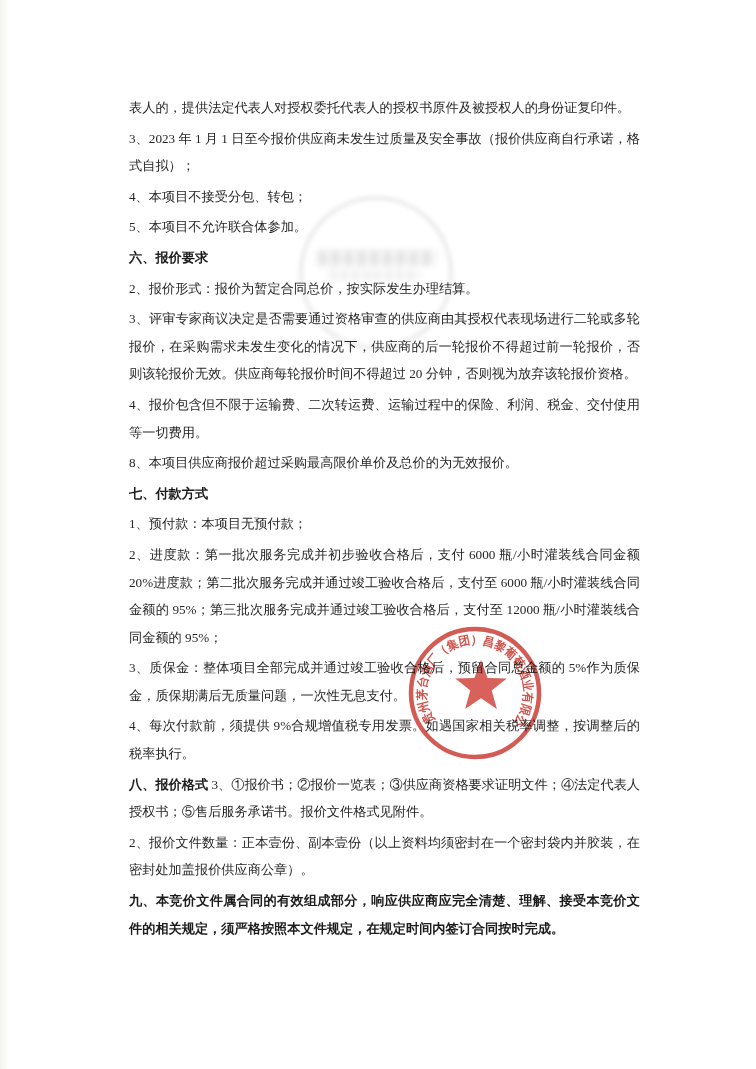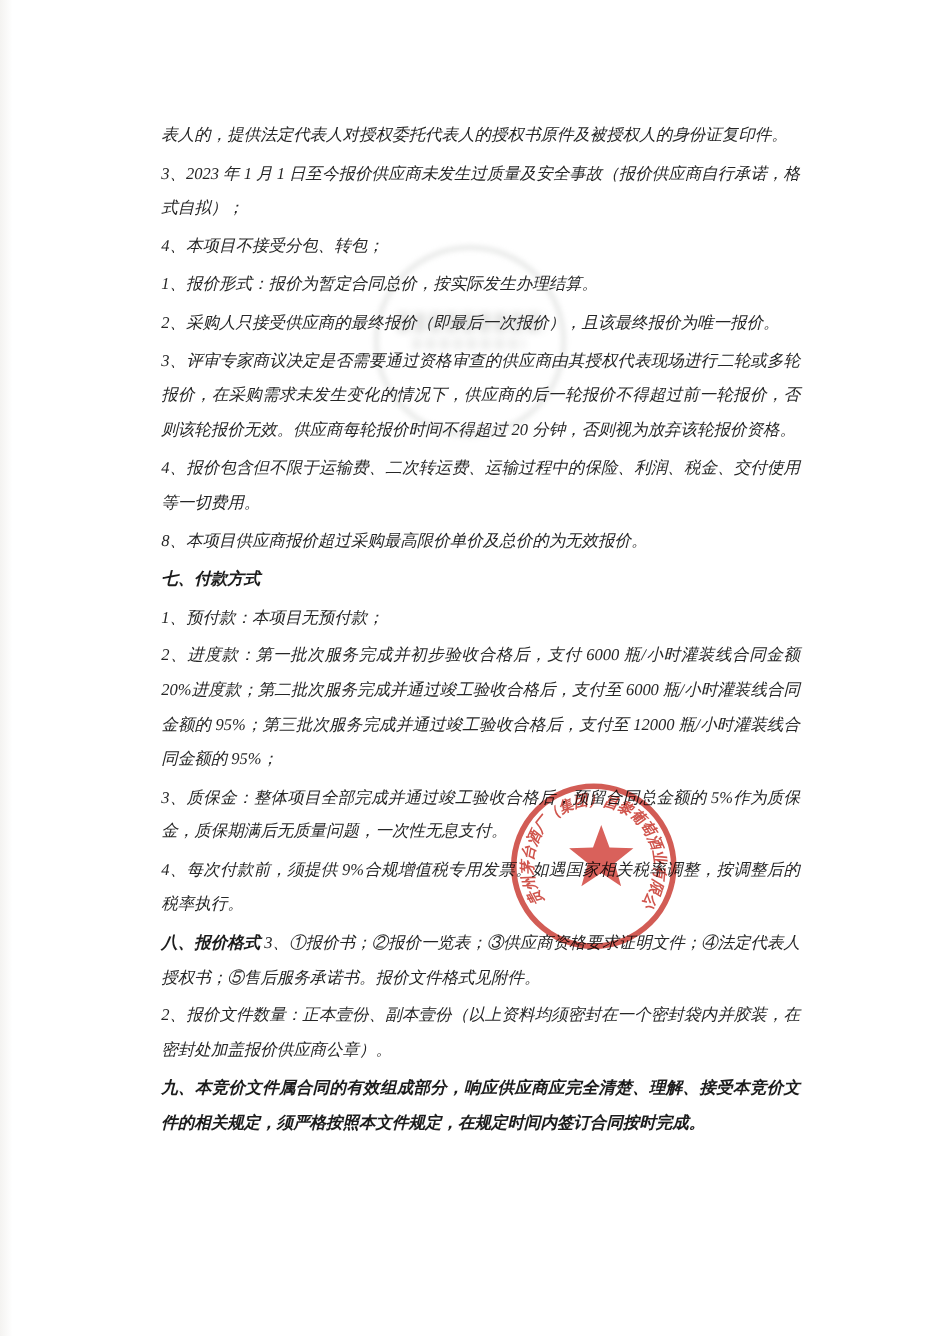--- a/index.html
+++ b/index.html
@@ -6,21 +6,20 @@
   body{
     width:756px;height:1069px;
     background:#ffffff;
     font-family:"Liberation Serif","DejaVu Serif",serif;
     position:relative;
     overflow:hidden;
   }
   .page{
     position:absolute;inset:0;
     background:linear-gradient(90deg,#f4f3f1 0px,#ffffff 10px,#ffffff 100%);
-    font-style:italic;
   }
   .doc{
     position:absolute;
     left:129px;top:94px;width:511px;
     font-size:13.2px;
     line-height:27.6px;
     color:#262626;
     text-align:justify;
   }
   .doc p{margin:0 0 3px 0;}
@@ -67,22 +66,23 @@
 <div class="page">
 
   <div class="ghost-stamp"></div>
   <div class="ghost-band"></div>
   <div class="ghost-band2"></div>
 
   <div class="doc">
     <p>表人的，提供法定代表人对授权委托代表人的授权书原件及被授权人的身份证复印件。</p>
     <p>3、2023 年 1 月 1 日至今报价供应商未发生过质量及安全事故（报价供应商自行承诺，格式自拟）；</p>
     <p>4、本项目不接受分包、转包；</p>
-    <p>1、报价形式：报价为暂定合同总价，按实际发生办理结算。</p>
-    <p>2、采购人只接受供应商的最终报价（即最后一次报价），且该最终报价为唯一报价。</p>
+    <p>5、本项目不允许联合体参加。</p>
+    <p class="bold">六、报价要求</p>
+    <p>2、报价形式：报价为暂定合同总价，按实际发生办理结算。</p>
     <p>3、评审专家商议决定是否需要通过资格审查的供应商由其授权代表现场进行二轮或多轮报价，在采购需求未发生变化的情况下，供应商的后一轮报价不得超过前一轮报价，否则该轮报价无效。供应商每轮报价时间不得超过 20 分钟，否则视为放弃该轮报价资格。</p>
     <p>4、报价包含但不限于运输费、二次转运费、运输过程中的保险、利润、税金、交付使用等一切费用。</p>
     <p>8、本项目供应商报价超过采购最高限价单价及总价的为无效报价。</p>
     <p class="bold">七、付款方式</p>
     <p>1、预付款：本项目无预付款；</p>
     <p>2、进度款：第一批次服务完成并初步验收合格后，支付 6000 瓶/小时灌装线合同金额 20%进度款；第二批次服务完成并通过竣工验收合格后，支付至 6000 瓶/小时灌装线合同金额的 95%；第三批次服务完成并通过竣工验收合格后，支付至 12000 瓶/小时灌装线合同金额的 95%；</p>
     <p>3、质保金：整体项目全部完成并通过竣工验收合格后，预留合同总金额的 5%作为质保金，质保期满后无质量问题，一次性无息支付。</p>
     <p>4、每次付款前，须提供 9%合规增值税专用发票。如遇国家相关税率调整，按调整后的税率执行。</p>
     <p><span class="bold">八、报价格式</span><span> 3、①报价书；②报价一览表；③供应商资格要求证明文件；④法定代表人授权书；⑤售后服务承诺书。报价文件格式见附件。</span></p>
     <p>2、报价文件数量：正本壹份、副本壹份（以上资料均须密封在一个密封袋内并胶装，在密封处加盖报价供应商公章）。</p>

